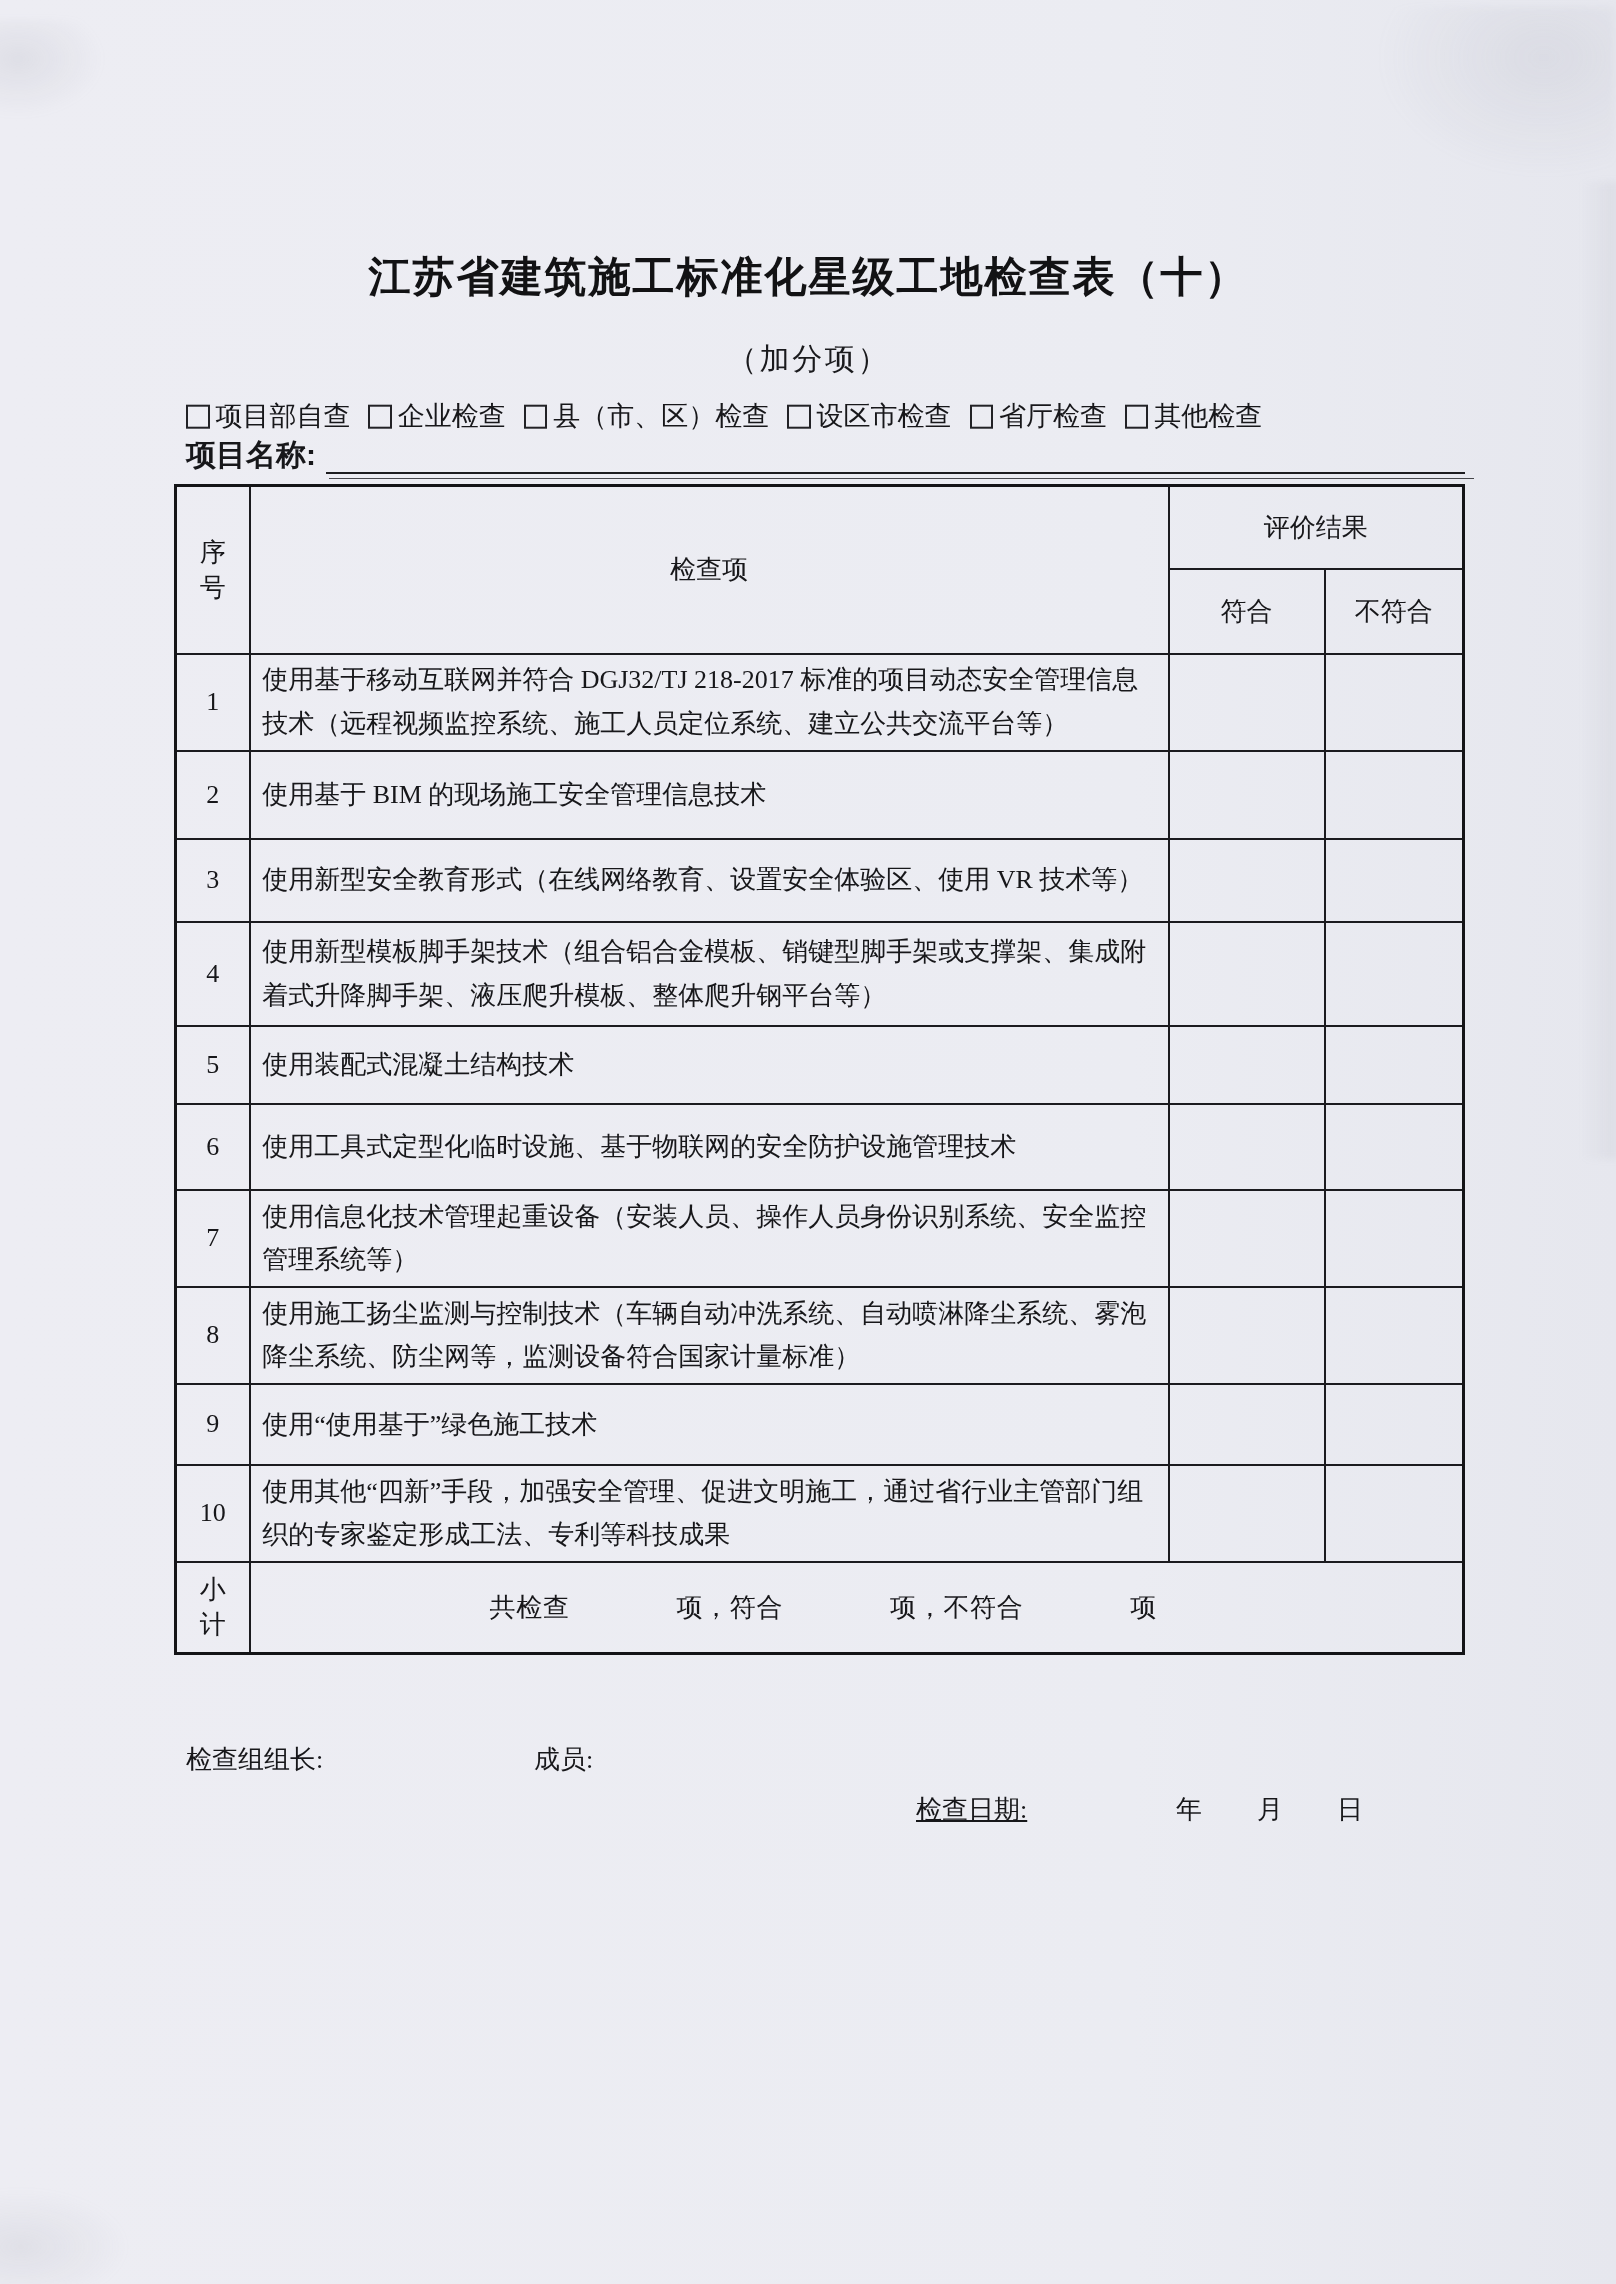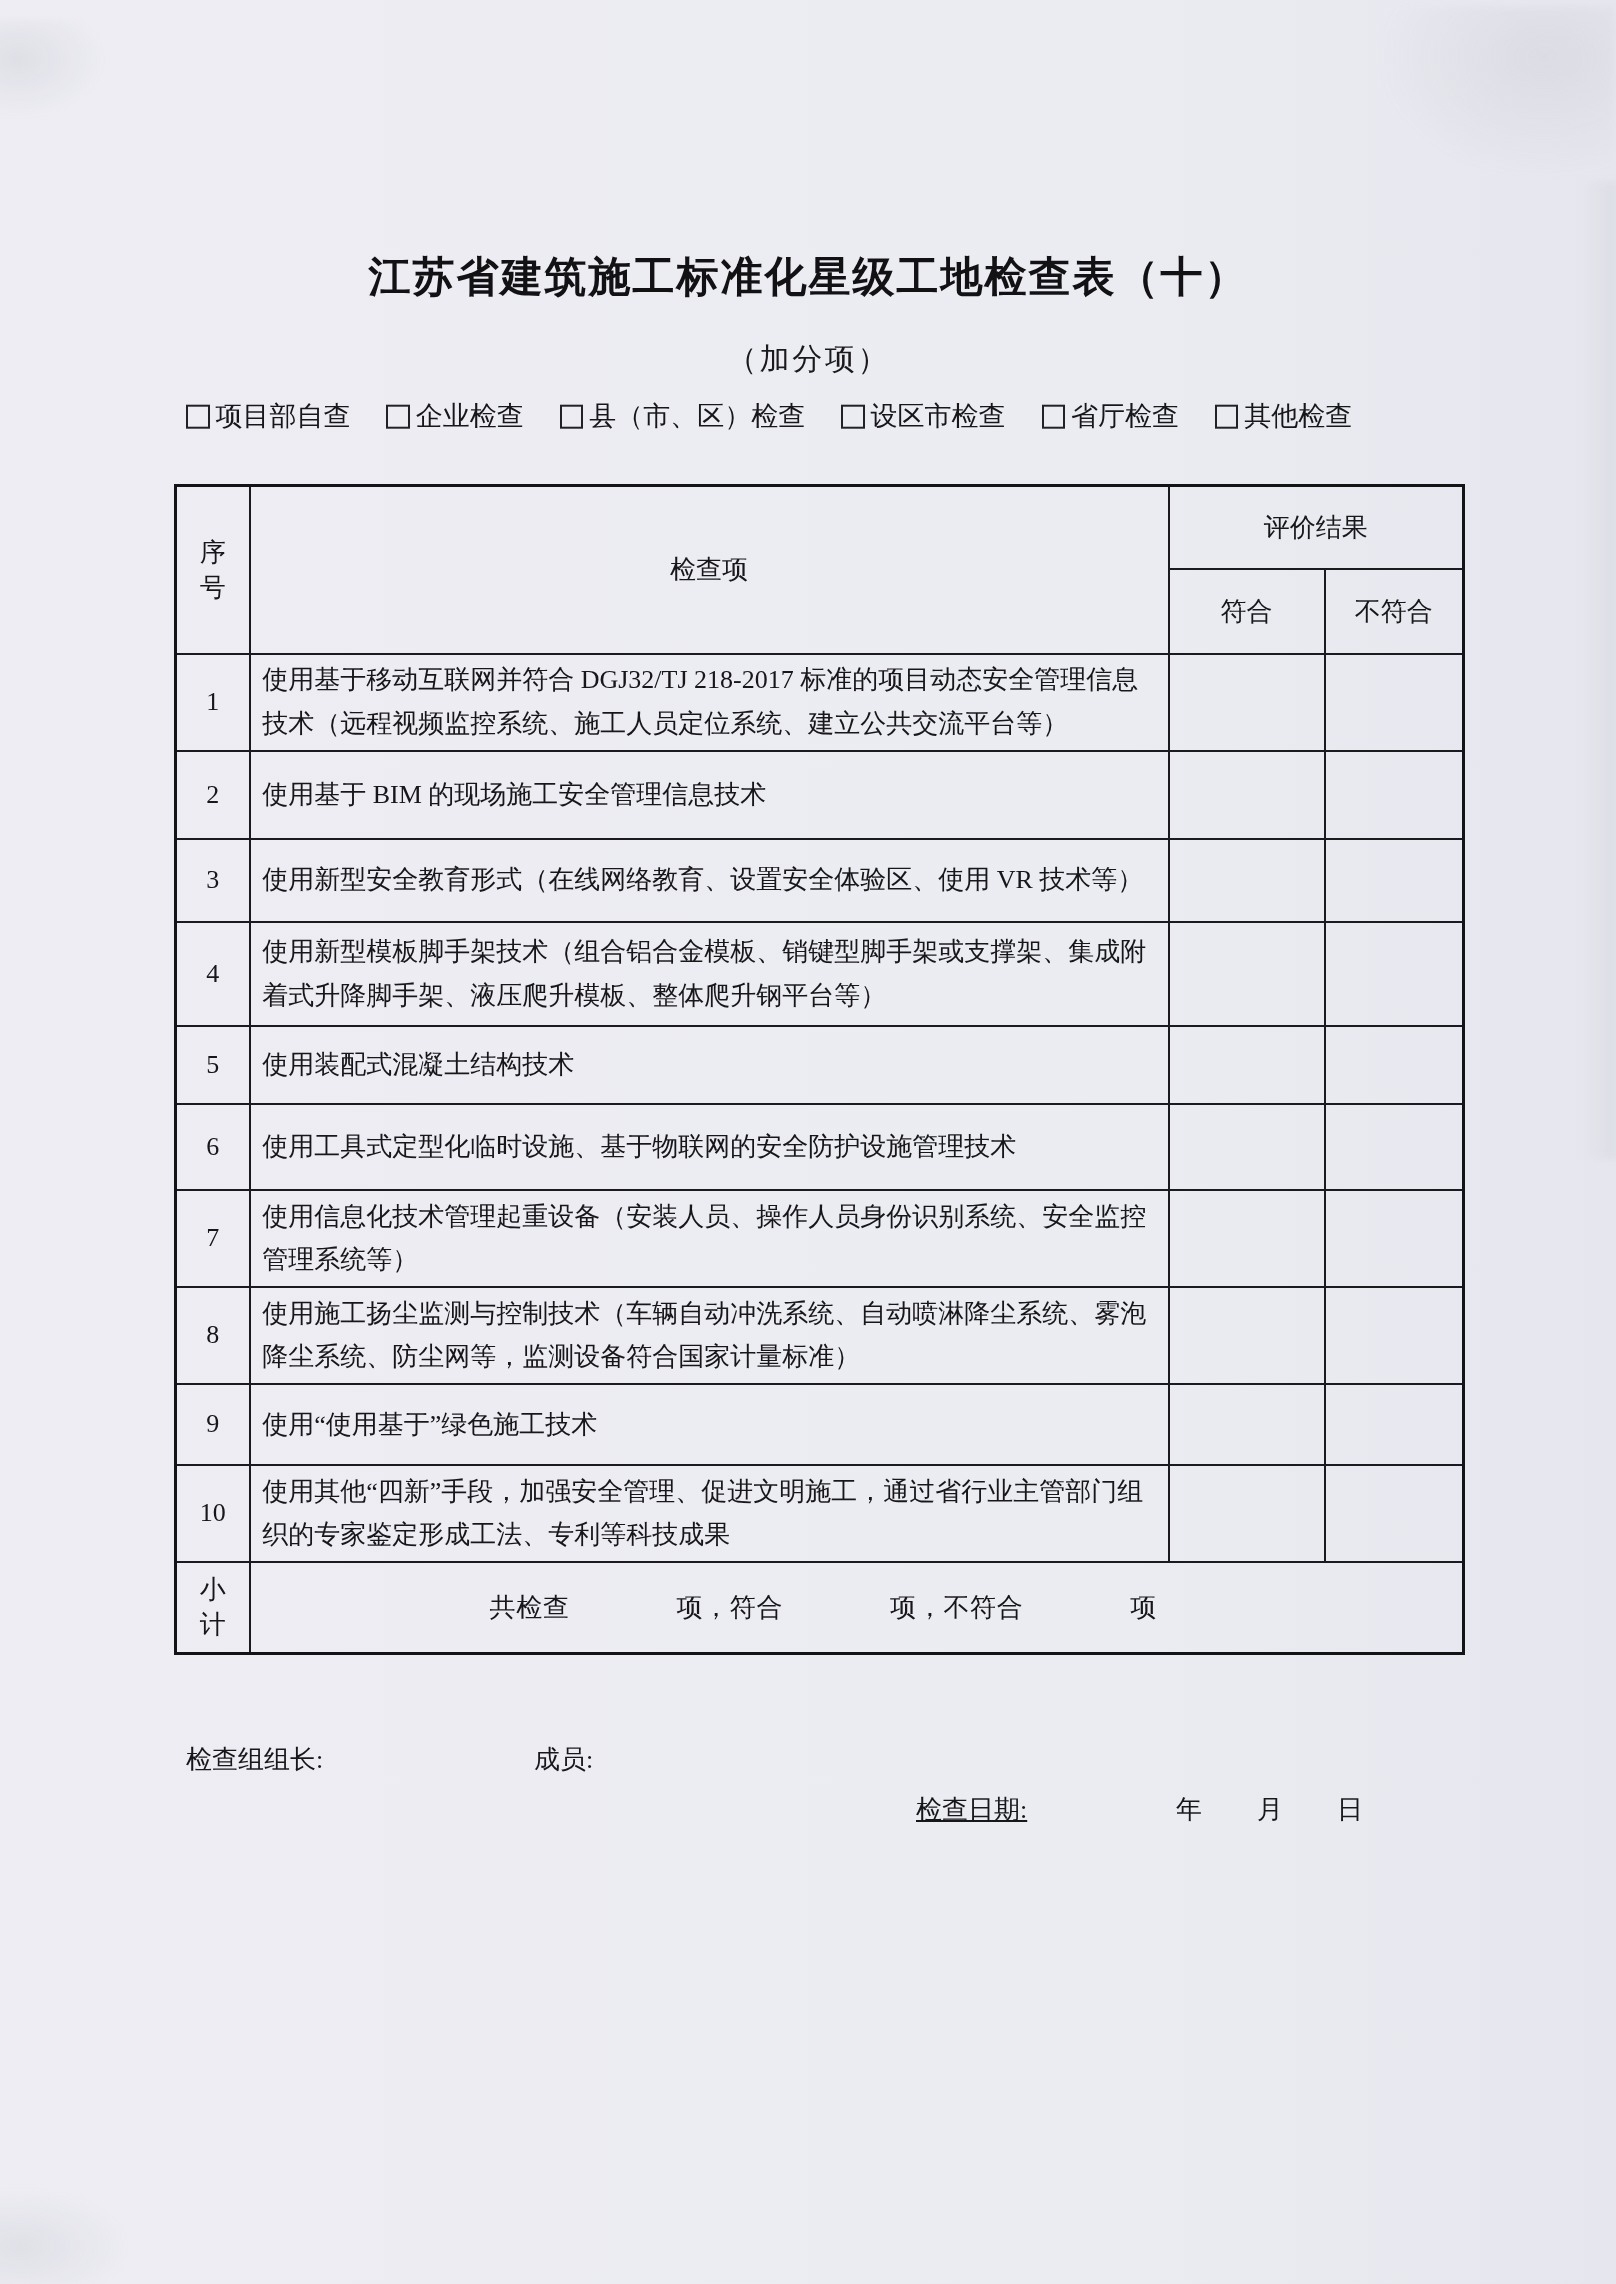--- a/index.html
+++ b/index.html
@@ -55,21 +55,21 @@
     letter-spacing: 2.6px;
     color: #1a1a1d;
   }
 
   .check-types {
     position: absolute;
     left: 186px;
     top: 398px;
     display: flex;
     align-items: center;
-    gap: 36px;
+    gap: 18px;
     font-size: 27px;
     white-space: nowrap;
     justify-content: center;
   }
   .check-item { display: flex; align-items: center; }
   .cb-box {
     width: 19.5px; height: 19.5px;
     border: 2.3px solid #222226;
     display: inline-block;
     margin-right: 5.9px;
@@ -182,20 +182,24 @@
     <span class="check-item">
       <span class="cb-box"></span>
       <span>省厅检查</span>
     </span>
     <span class="check-item">
       <span class="cb-box"></span>
       <span>其他检查</span>
     </span>
   </div>
 
+  <div class="project-row">
+    <span class="project-label">项目名称:</span>
+    <span class="fill-line"></span>
+  </div>
 
   <table class="check-table">
     <colgroup>
       <col style="width:74px">
       <col style="width:919px">
       <col style="width:156px">
       <col style="width:139px">
     </colgroup>
     <tbody>
       <tr style="height:83px">

